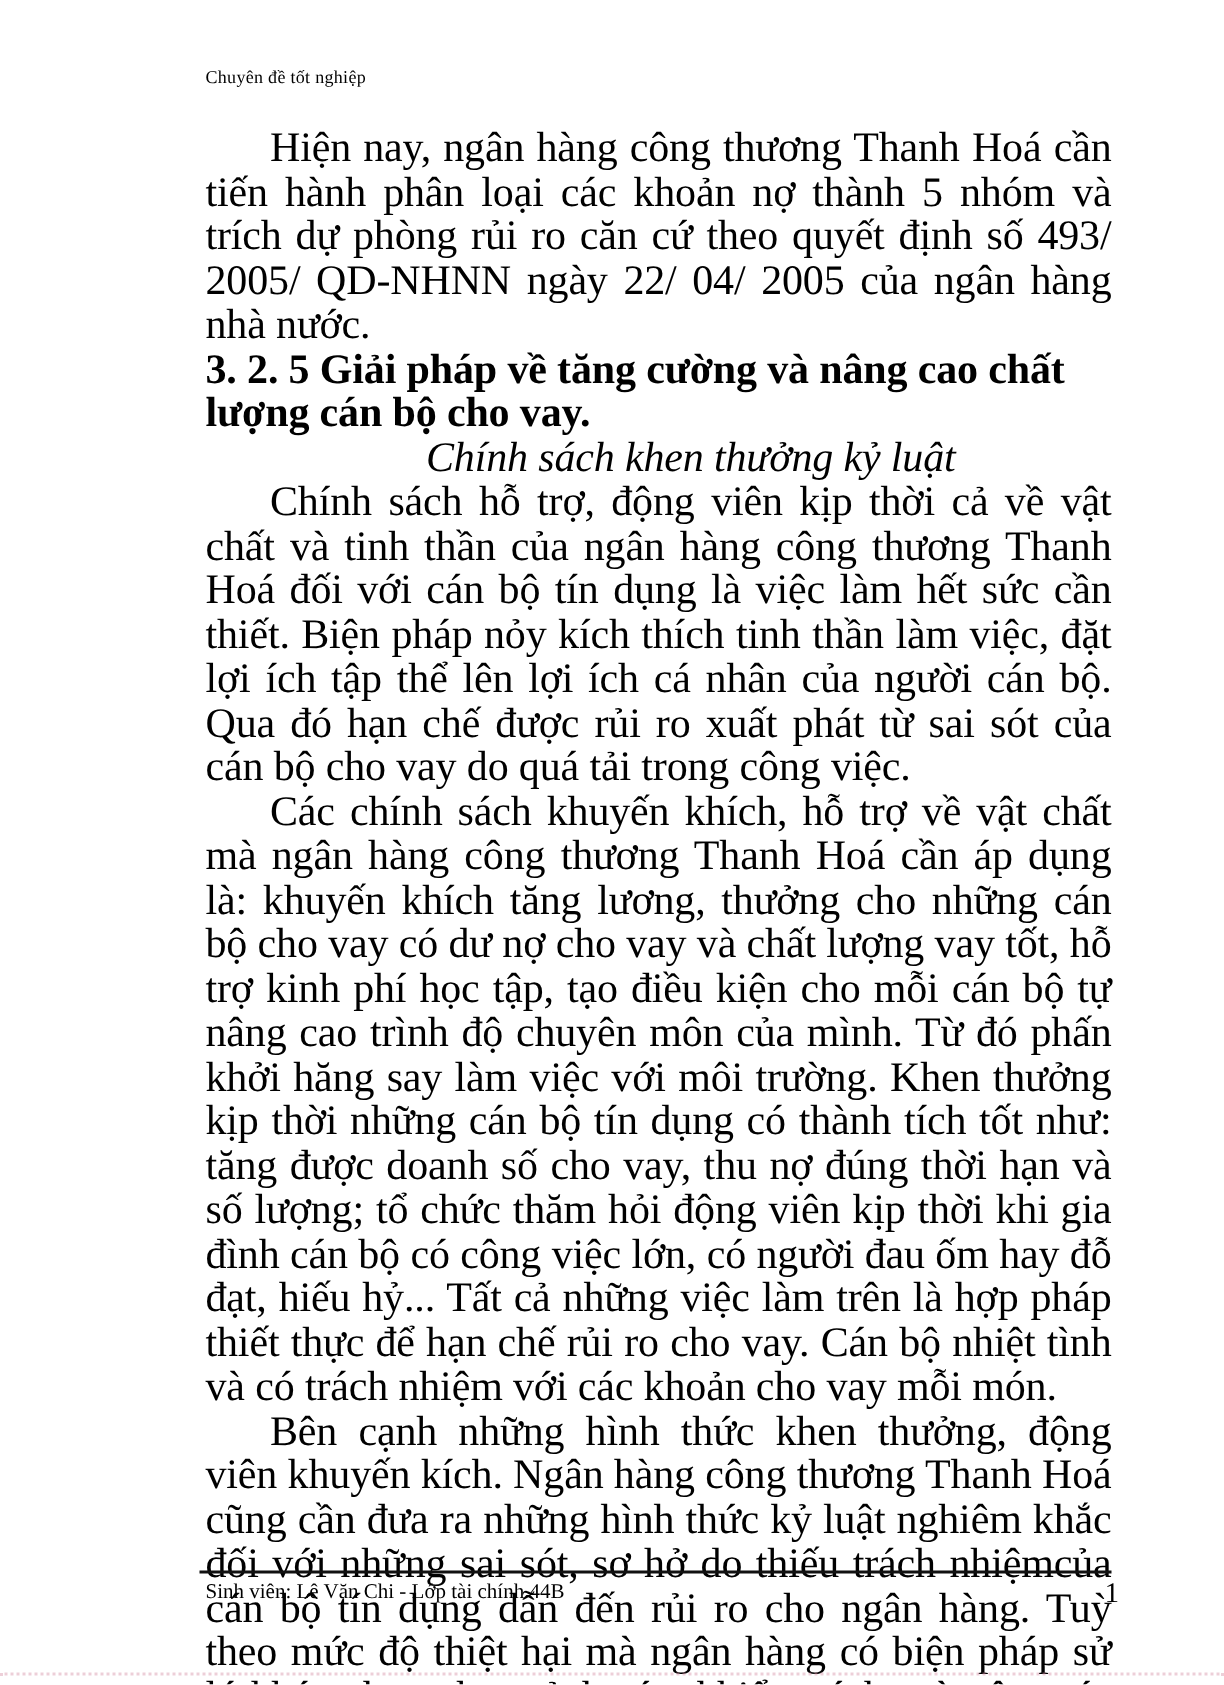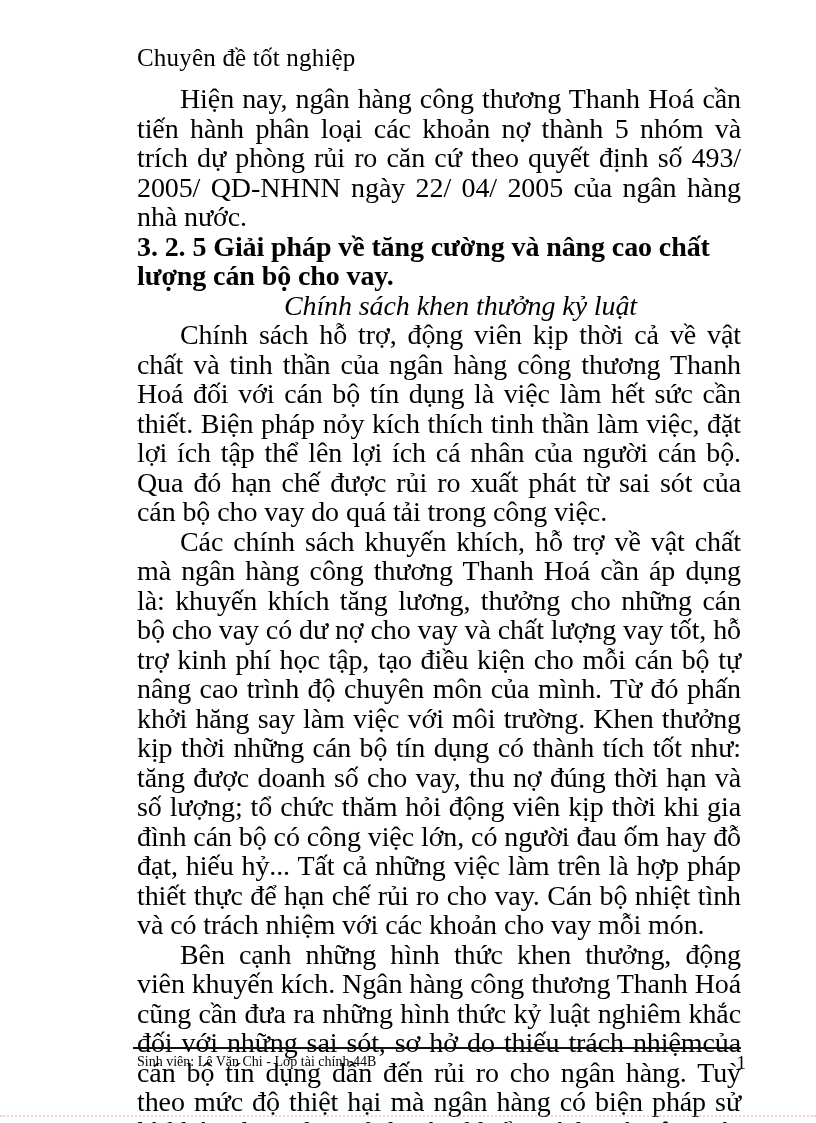--- a/index.html
+++ b/index.html
@@ -13,21 +13,21 @@
     height: 1123px;
     background: #ffffff;
     font-family: "Liberation Serif", "DejaVu Serif", serif;
     color: #000000;
     overflow: hidden;
   }
   .header {
     position: absolute;
     left: 137px;
     top: 44px;
-    font-size: 25px;
+    font-size: 12px;
     letter-spacing: 0.2px;
   }
   .content {
     position: absolute;
     left: 137px;
     top: 84px;
     width: 604px;
     font-size: 28px;
     line-height: 29.5px;
     text-align: justify;

